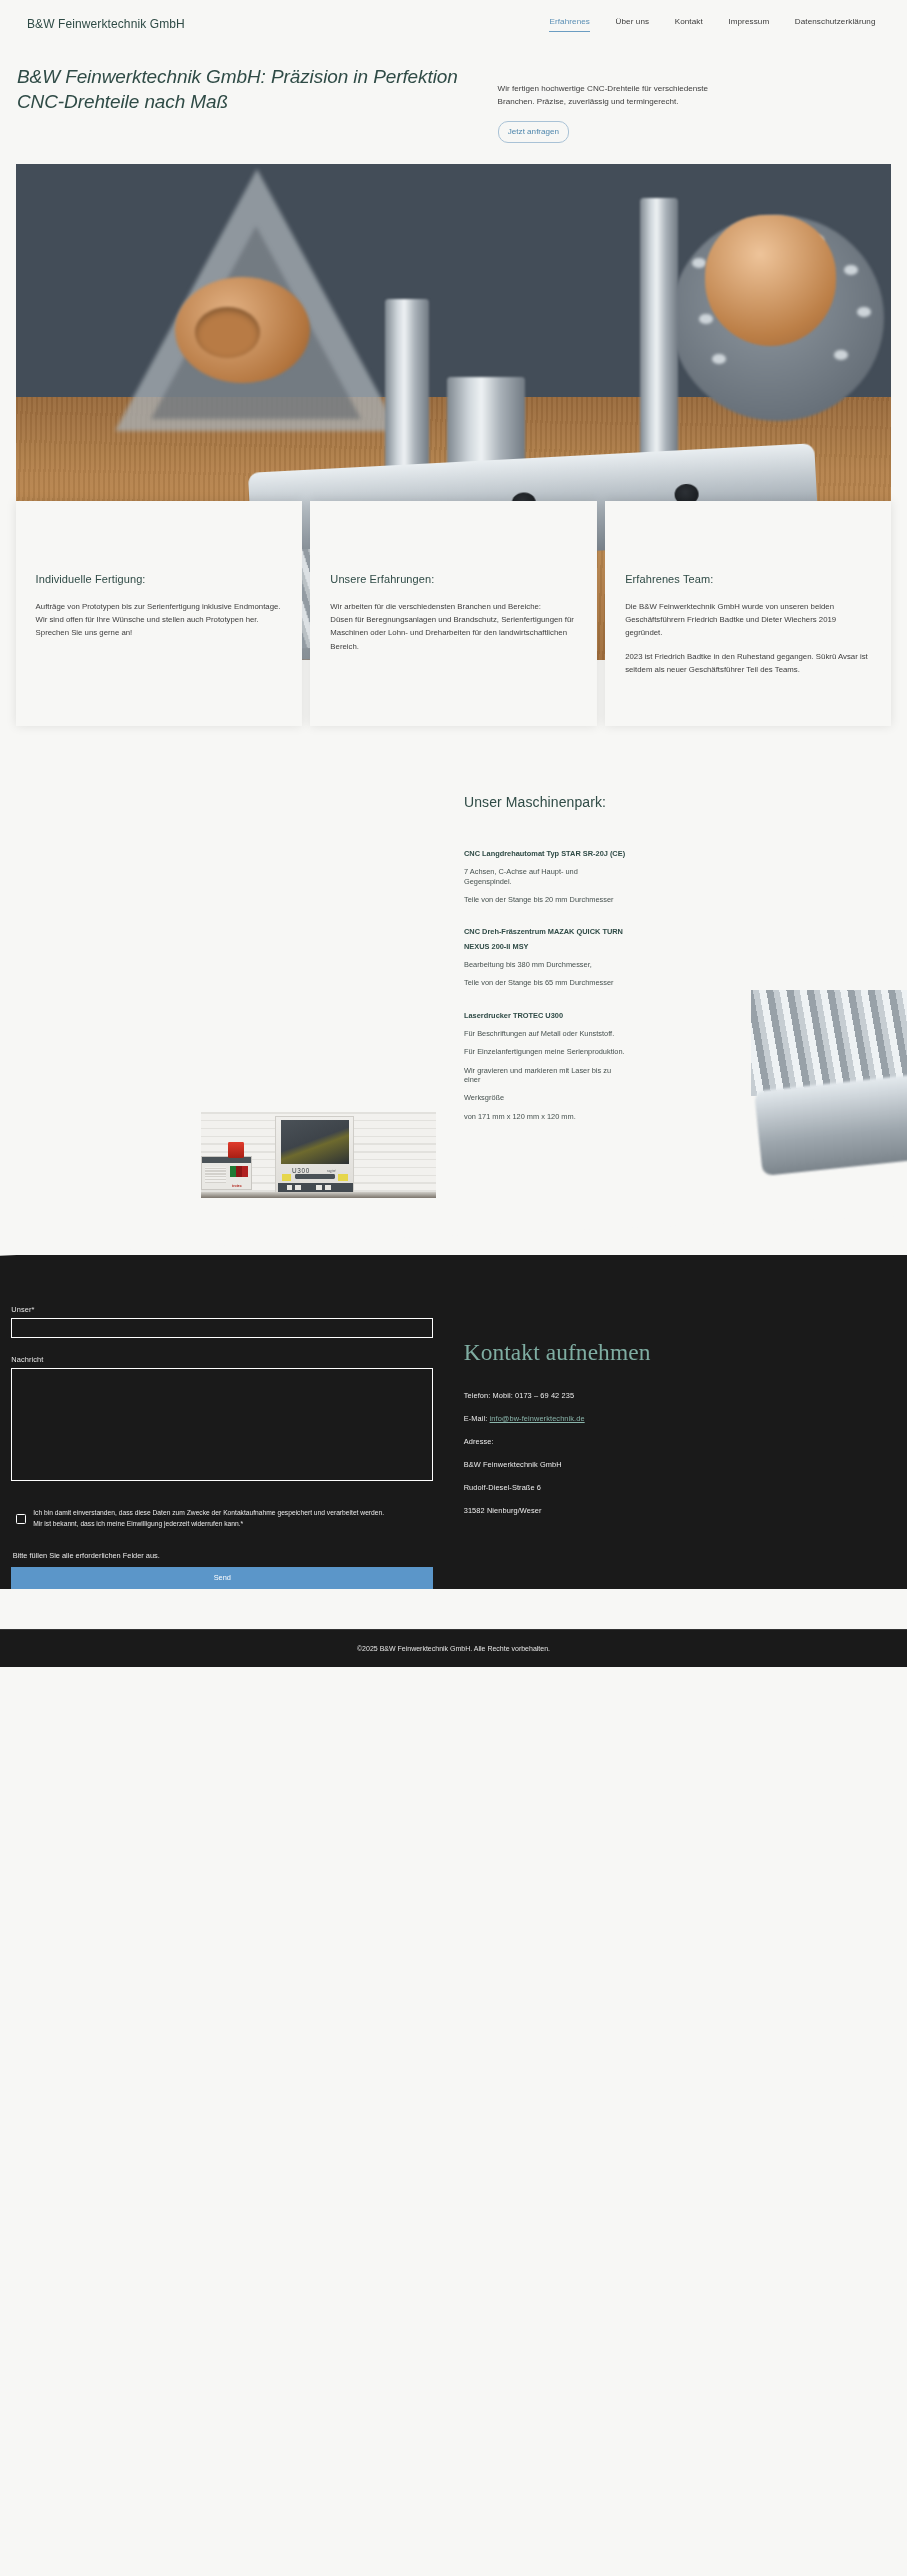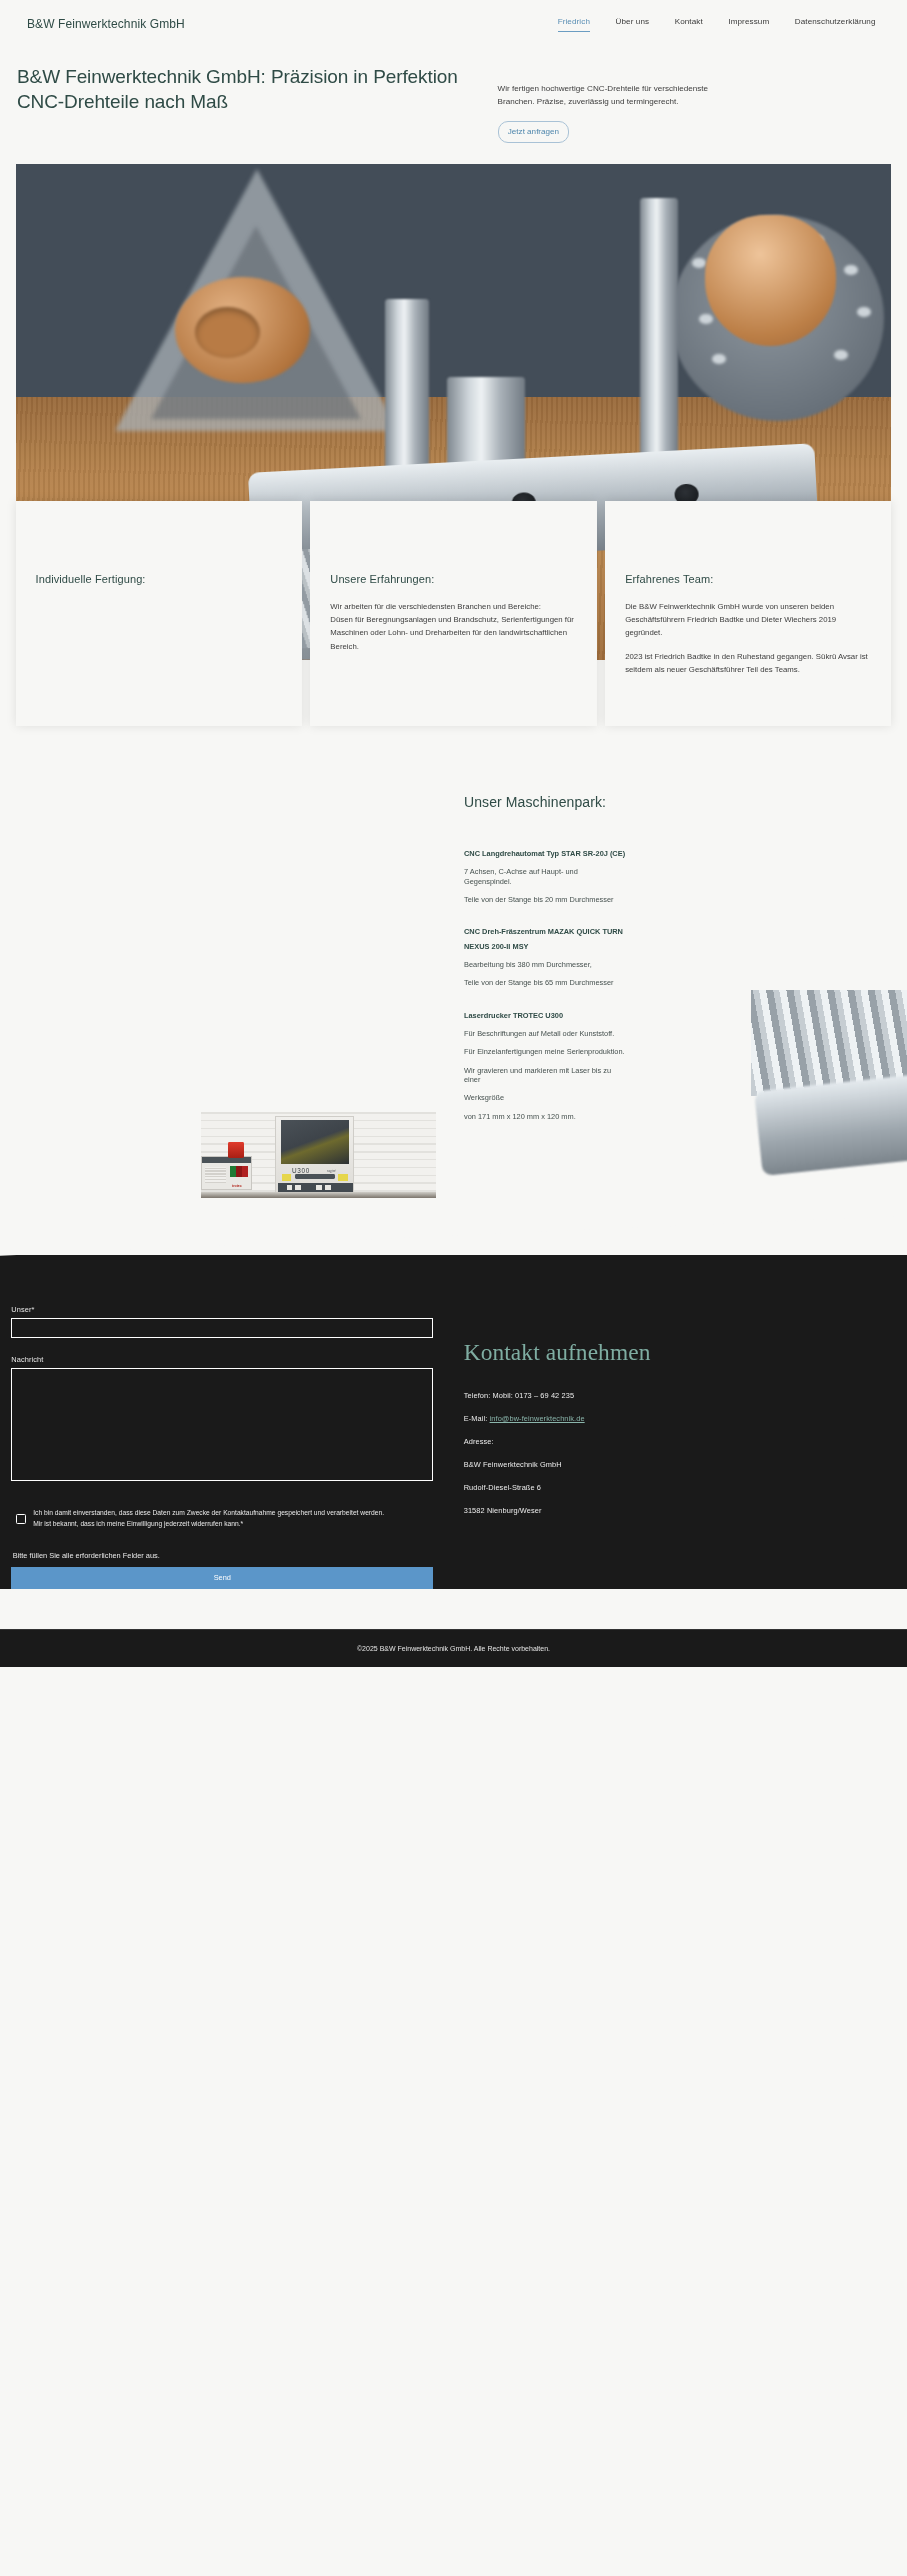--- a/index.html
+++ b/index.html
@@ -40,21 +40,21 @@
   .nav-link.active { color: #5a8fb5; border-bottom: 1.4px solid #6b9dc2; }
 
   
   .hero {
     display: flex;
     align-items: flex-start;
     padding: 15.6px 27px 21px 15.6px;
     gap: 28px;
     background: #f7f7f5;
   }
-  .hero-left { width: 454px; padding-left: 1.4px; }
+  .hero-left { width: 454px; padding-left: 1.4px; font-style: italic; }
   .hero-title {
     font-size: 19px;
     line-height: 1.32;
     font-weight: 400;
     color: #2f4b46;
     letter-spacing: -0.1px;
   }
   .hero-right { width: 305px; padding-top: 18.4px; }
   .hero-desc {
     font-size: 8.1px;
@@ -455,21 +455,21 @@
     justify-content: center;
   }
   .site-footer span { font-size: 7px; color: #e4e4e4; }
 </style>
 </head>
 <body>
 
 <header class="site-header">
   <div class="brand">B&amp;W Feinwerktechnik GmbH</div>
   <nav class="main-nav">
-    <a href="#" class="nav-link active">Friedrich</a>
+    <a href="#" class="nav-link active">Erfahrenes</a>
     <a href="#" class="nav-link">Über uns</a>
     <a href="#" class="nav-link">Kontakt</a>
     <a href="#" class="nav-link">Impressum</a>
     <a href="#" class="nav-link">Datenschutzerklärung</a>
   </nav>
 </header>
 
 <section class="hero">
   <div class="hero-left">
     <h1 class="hero-title">B&amp;W Feinwerktechnik GmbH: Präzision in Perfektion CNC-Drehteile nach Maß</h1>
@@ -508,20 +508,21 @@
   <div class="bolt"></div>
   <div class="threads"></div>
   <div class="cone"></div>
   <div class="nut"></div>
 </div>
 
 <section class="features">
   <div class="feature-row">
     <article class="feature-card">
       <h3>Individuelle Fertigung:</h3>
+      <p>Aufträge von Prototypen bis zur Serienfertigung inklusive Endmontage. Wir sind offen für Ihre Wünsche und stellen auch Prototypen her. Sprechen Sie uns gerne an!</p>
     </article>
     <article class="feature-card">
       <h3>Unsere Erfahrungen:</h3>
       <p style="white-space:pre-line">Wir arbeiten für die verschiedensten Branchen und Bereiche:
 Düsen für Beregnungsanlagen und Brandschutz, Serienfertigungen für Maschinen oder Lohn- und Dreharbeiten für den landwirtschaftlichen Bereich.</p>
     </article>
     <article class="feature-card">
       <h3>Erfahrenes Team:</h3>
       <p>Die B&amp;W Feinwerktechnik GmbH wurde von unseren beiden Geschäftsführern Friedrich Badtke und Dieter Wiechers 2019 gegründet.</p>
       <p>2023 ist Friedrich Badtke in den Ruhestand gegangen. Sükrü Avsar ist seitdem als neuer Geschäftsführer Teil des Teams.</p>

